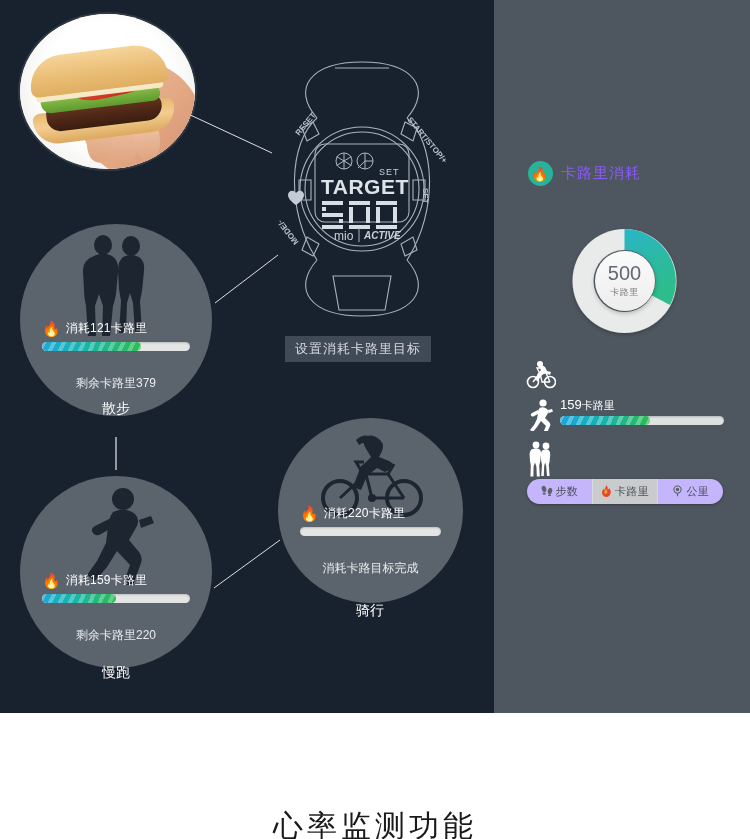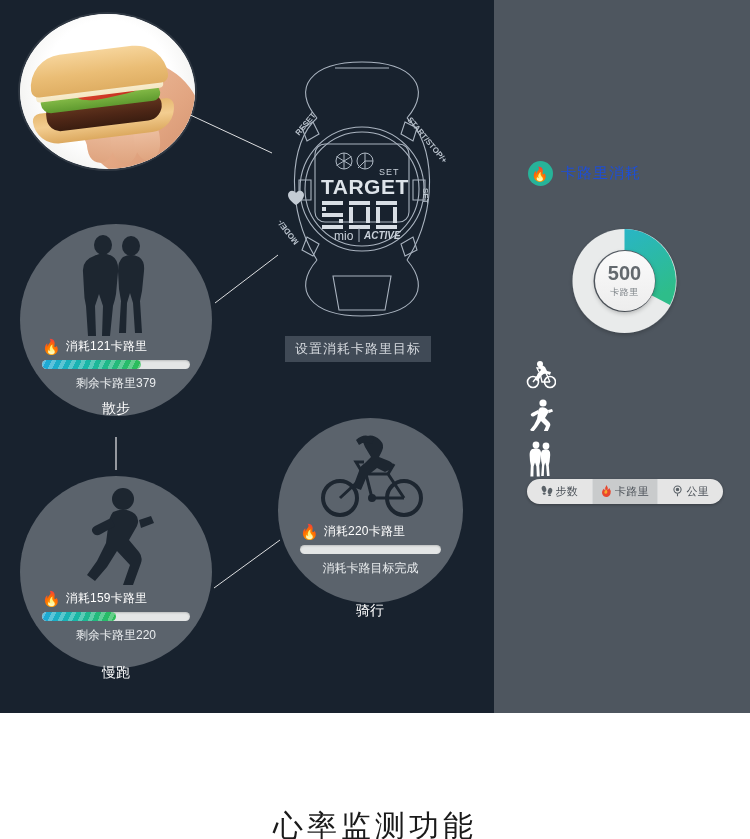--- a/index.html
+++ b/index.html
@@ -107,43 +107,43 @@
     background: #e4e6e6; overflow: hidden; position: relative;
     box-shadow: inset 0 1px 2px rgba(0,0,0,0.18);
   }
   .act-bar .fill {
     position: absolute; left: 0; top: 0; bottom: 0;
     background-image:
       repeating-linear-gradient(115deg, rgba(255,255,255,.28) 0 4px, rgba(255,255,255,0) 4px 9px),
       linear-gradient(90deg, #1fa8d8 0%, #19b6a8 45%, #2cbd55 100%);
     border-radius: 5px;
   }
-  .act-sub { text-align: center; color: #e9ecee; font-size: 12px; margin-top: 6px; }
+  .act-sub { text-align: center; color: #e9ecee; font-size: 12px; margin-top: 24px; }
   .act-caption {
     position: absolute; color: #ffffff; font-size: 14px; text-align: center; width: 120px;
   }
 
   
   .rp-header { position: absolute; left: 34px; top: 161px; display: flex; align-items: center; gap: 8px; }
   .rp-badge {
     width: 25px; height: 25px; border-radius: 50%;
     background: #27b399; display: flex; align-items: center; justify-content: center;
     color: #ffffff; font-size: 14px; line-height: 1;
   }
-  .rp-title { color: #1d4ed8; font-size: 15px; letter-spacing: 1px; }
+  .rp-title { color: #8b5cf6; font-size: 15px; letter-spacing: 1px; }
 
   .donut-wrap { position: absolute; left: 566px; top: 221px; width: 117px; height: 120px; }
   .donut-center {
     position: absolute; left: 50%; top: 50%; transform: translate(-50%,-50%);
     width: 60px; height: 60px; border-radius: 50%;
     background: linear-gradient(180deg,#fbfbfb,#ededed);
     box-shadow: 0 2px 5px rgba(0,0,0,0.28);
     display: flex; flex-direction: column; align-items: center; justify-content: center;
   }
-  .donut-num { color: #63696e; font-size: 20px; line-height: 1; font-weight: 700; }
+  .donut-num { color: #63696e; font-size: 20px; line-height: 1; font-weight: 400; }
   .donut-unit { color: #7b8186; font-size: 9px; margin-top: 3px; letter-spacing: .5px; }
 
   .stat-rows { position: absolute; left: 524px; top: 356px; width: 200px; }
   .stat-row { position: relative; height: 40px; }
   .stat-icon {
     position: absolute; left: 0; top: 0; width: 34px; height: 38px;
     display: flex; align-items: center; justify-content: center;
   }
   .stat-body { position: absolute; left: 36px; right: 0; top: 1px; }
   .stat-label { color: #ffffff; font-size: 11px; white-space: nowrap; margin-bottom: 3px; }
@@ -155,21 +155,21 @@
   }
   .stat-bar .fill {
     position: absolute; left: 0; top: 0; bottom: 0; border-radius: 5px;
     background-image:
       repeating-linear-gradient(115deg, rgba(255,255,255,.3) 0 4px, rgba(255,255,255,0) 4px 9px),
       linear-gradient(90deg, #1ba5db 0%, #18b3ac 50%, #2bbd52 100%);
   }
 
   .tabbar {
     position: absolute; left: 527px; top: 479px; width: 196px; height: 25px;
-    background: #e5e5e5; border-radius: 13px; display: flex; overflow: hidden;
+    background: #c4b5fd; border-radius: 13px; display: flex; overflow: hidden;
     box-shadow: 0 1px 3px rgba(0,0,0,0.3);
   }
   .tab {
     flex: 1; display: flex; align-items: center; justify-content: center; gap: 3px;
     font-size: 11px; color: #4b5158; border-right: 1px solid #d8dadb;
     letter-spacing: .3px;
   }
   .tab:last-child { border-right: none; }
   .tab.active { background: #c9cbcc; }
   .tab-ico { font-size: 11px; line-height: 1; display: inline-block; }
@@ -399,20 +399,28 @@
 
     <div class="stat-row" style="height:42px;">
       <div class="stat-icon">
         <svg width="26" height="32" viewBox="0 0 26 32" fill="#ffffff">
           <circle cx="15" cy="4" r="3.6"></circle>
           <path d="M11 9 q5 -2 8 1 q2 2 1 4 l-3 5 l4 4 q2 2 1 4 l-3 7 h-4 l3 -7 l-5 -5 l-4 6 l-4 5 l-3 -2 l4 -5 l3 -6 l1 -6 q0 -4 2 -5 z"></path>
           <path d="M10 11 l-6 3 q-2 1 -1 2.6 q1 1.6 3 0.6 l5 -3 z"></path>
           <path d="M20 11 l4 -1 l1 2.4 l-4.5 1.8 z"></path>
         </svg>
       </div>
+      <div class="stat-body">
+        <div class="stat-label">
+          <span class="num">159</span><span>卡路里</span>
+        </div>
+        <div class="stat-bar">
+          <div class="fill" style="width:55%"></div>
+        </div>
+      </div>
     </div>
 
     <div class="stat-row" style="height:44px;">
       <div class="stat-icon" style="height:42px;">
         <svg width="28" height="36" viewBox="0 0 28 36" fill="#ffffff">
           <circle cx="9" cy="4" r="3.4"></circle>
           <path d="M6 8 q3 -1.6 6 0 q2.4 1.4 2 5.4 l-0.8 7 l-1 4 l0.6 11 h-3 l-0.4 -10 l-1.4 -4 l-1.4 4 l-0.2 10 h-3 l0.4 -11 l-0.8 -4.4 l-0.4 -6 q-0.2 -4 2.4 -6 z"></path>
           <circle cx="19" cy="5" r="3.4"></circle>
           <path d="M16 9 q3 -1.4 5.6 0 q2 1.4 1.6 5 l-0.6 6.6 l-0.8 3.4 l0.8 11 h-2.6 l-0.8 -10 l-1 -3.4 l-1 3.4 l-0.4 10 h-2.6 l0.8 -11 l-0.8 -4 l-0.4 -6 q0 -3.6 1.8 -5 z"></path>
         </svg>

